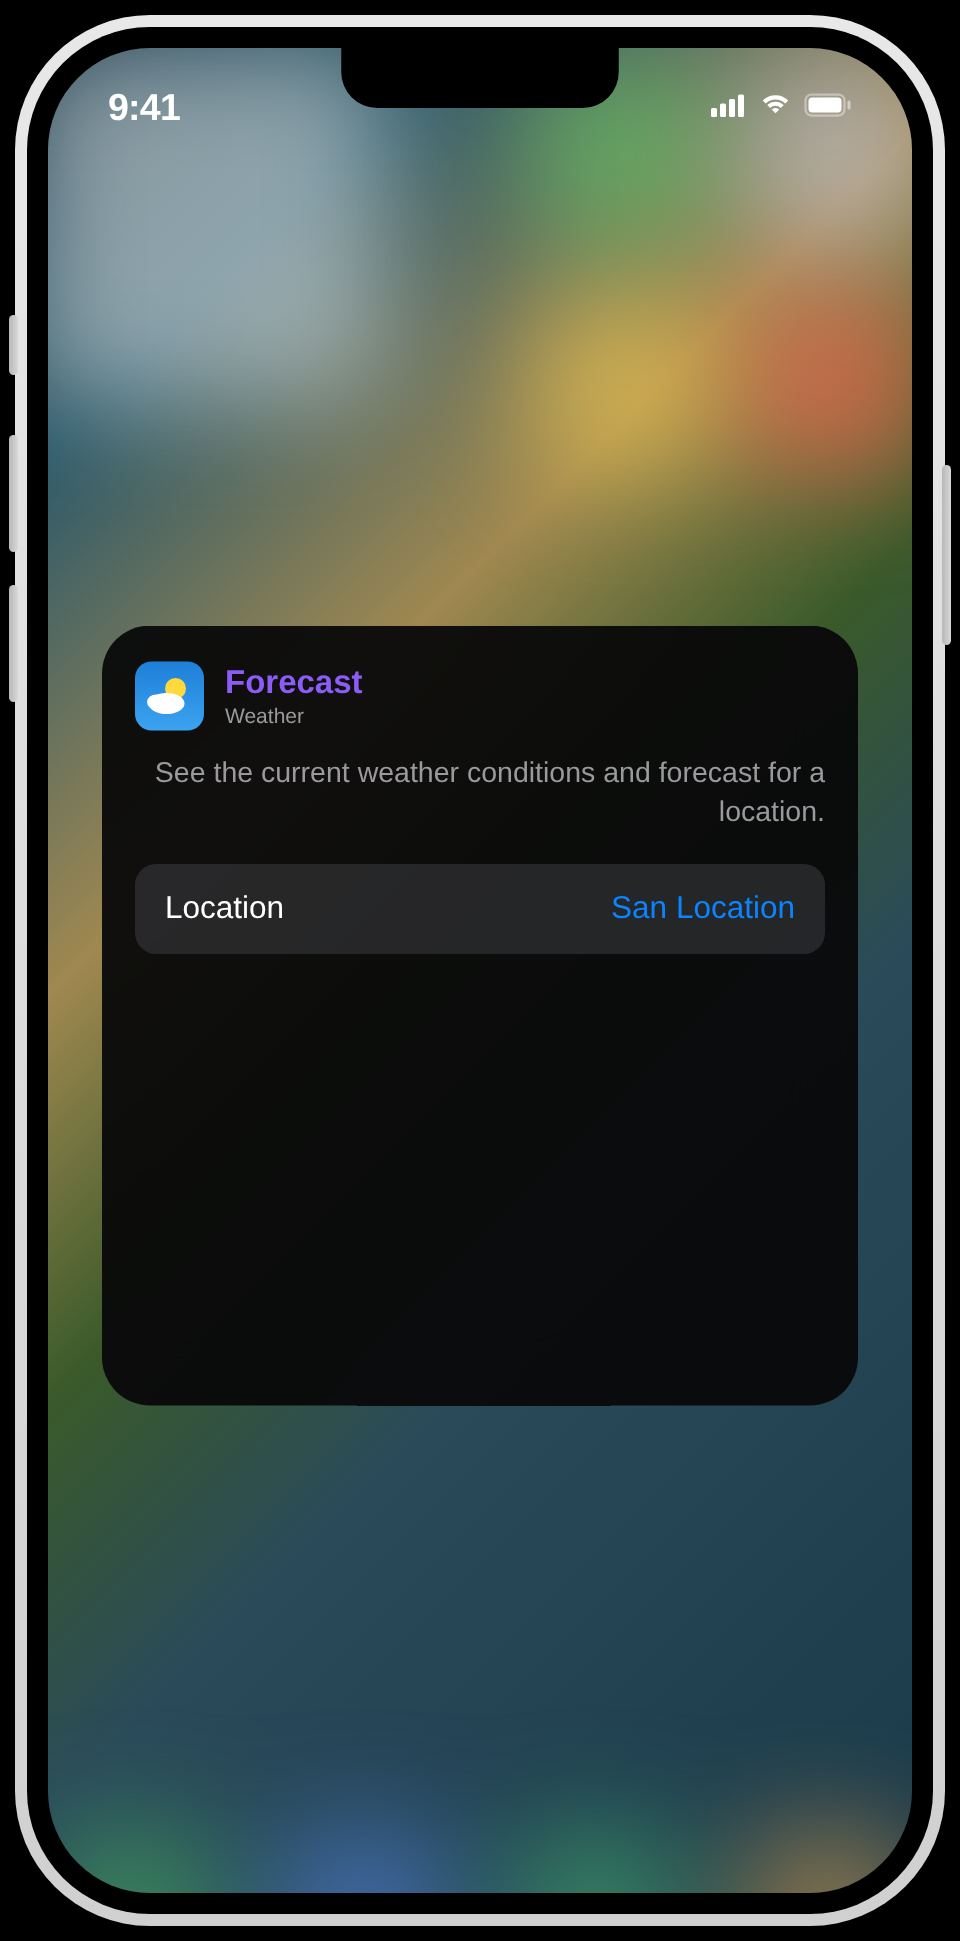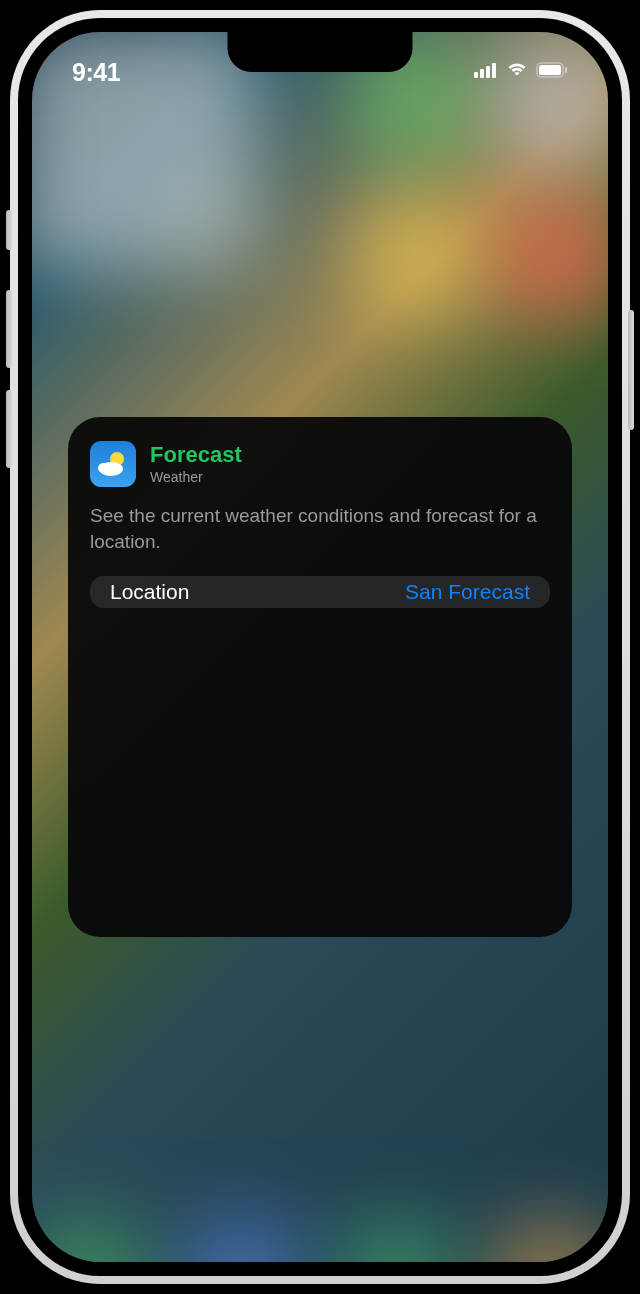--- a/index.html
+++ b/index.html
@@ -182,44 +182,45 @@
       width: 36px;
       height: 36px;
     }
     
     .header-text {
       display: flex;
       flex-direction: column;
     }
     
     .widget-title {
-      color: #22c55e;
+      color: #8b5cf6;
       font-size: 22px;
       font-weight: 600;
       line-height: 1.2;
     }
     
     .widget-subtitle {
       color: #9a9a9e;
       font-size: 14px;
       font-weight: 400;
       line-height: 1.2;
     }
     
     .widget-description {
       color: #9a9a9e;
       font-size: 19px;
       line-height: 1.35;
       margin-bottom: 22px;
+      text-align: right;
     }
     
     .location-row {
       background: rgba(60, 60, 64, 0.55);
       border-radius: 14px;
-      padding: 4px 20px;
+      padding: 18px 20px;
       display: flex;
       justify-content: space-between;
       align-items: center;
     }
     
     .location-label {
       color: #fff;
       font-size: 21px;
       font-weight: 400;
     }
@@ -309,19 +310,19 @@
           <div class="header-text">
             <div class="widget-title">Forecast</div>
             <div class="widget-subtitle">Weather</div>
           </div>
         </div>
 
         <div class="widget-description">See the current weather conditions and forecast for a location.</div>
 
         <div class="location-row">
           <span class="location-label">Location</span>
-          <span class="location-value">San Forecast</span>
+          <span class="location-value">San Location</span>
         </div>
       </div>
 
     </div>
   </div>
 </div>
 
 </body></html>

